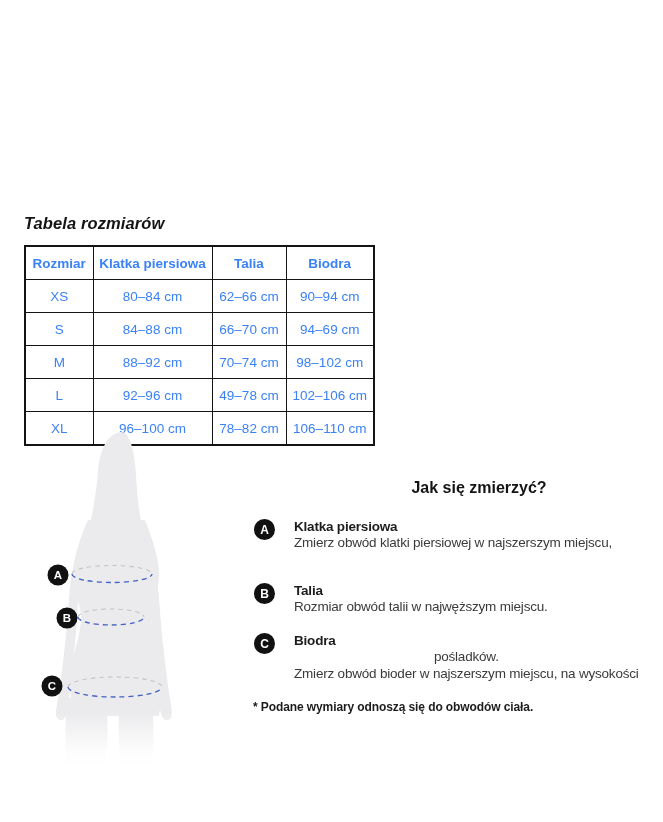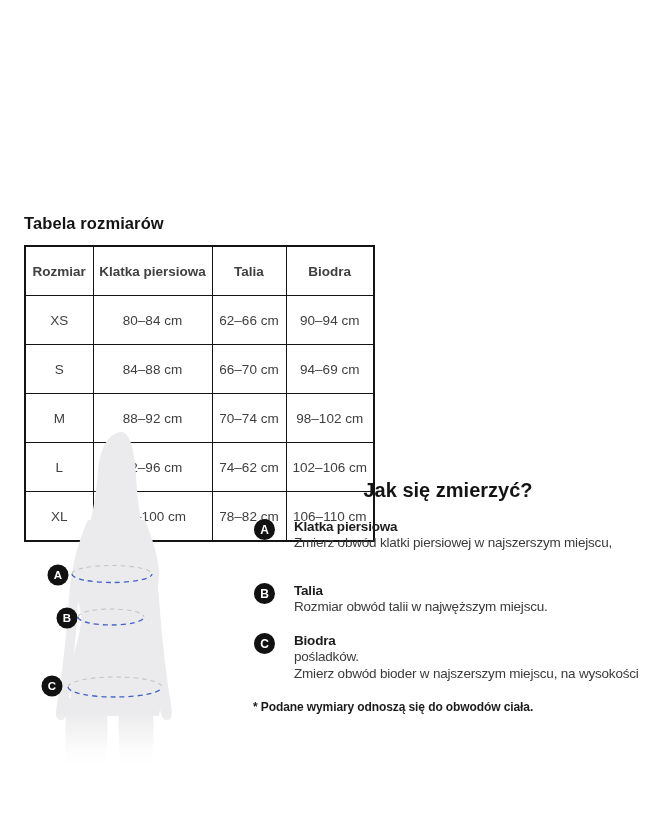--- a/index.html
+++ b/index.html
@@ -2,52 +2,52 @@
 <html><head>
 <meta charset="utf-8">
 <style>
   html,body { margin:0; padding:0; }
   body {
     width:663px; height:822px; background:#ffffff; overflow:hidden;
     position:relative; font-family:"Liberation Sans", sans-serif; color:#141414;
   }
   .table-title {
     position:absolute; left:24px; top:214px; margin:0;
-    font-size:16.5px; font-weight:bold; color:#141414; letter-spacing:.1px;
+    font-size:16.5px; font-weight:bold; color:#141414; letter-spacing:.1px;font-style:italic;
   }
   table.size-table {
     position:absolute; left:24px; top:245px;
     border-collapse:collapse; table-layout:fixed;
     border:2px solid #141414;
   }
   table.size-table th, table.size-table td {
-    border:1px solid #141414; height:24px; padding:12px 2px;
+    border:1px solid #141414; height:24px; padding:4px 2px;
     text-align:center; vertical-align:middle;
-    font-size:13.5px; white-space:nowrap; color:#404040;
+    font-size:13.5px; white-space:nowrap; color:#3b82f6;
   }
   table.size-table th { font-weight:bold; }
   .figure-svg { position:absolute; left:40px; top:424px; }
   .fig-badge-text { font:bold 11.5px "Liberation Sans", sans-serif; text-anchor:middle; }
   .mline-front { fill:none; stroke-width:1.3; stroke-dasharray:5 4; }
   .mline-back  { fill:none; stroke-width:1.1; stroke-dasharray:4.5 4; }
   .howto-title {
-    position:absolute; left:272px; top:479px; width:352px; margin:0;
-    text-align:center; font-size:20px; font-weight:bold; color:#141414;
+    position:absolute; left:303px; top:479px; width:352px; margin:0;
+    text-align:center; font-size:16px; font-weight:bold; color:#141414;
   }
   .howto-item { position:absolute; left:254px; display:flex; gap:19px; letter-spacing:-.2px; }
   .howto-item.item-a { top:518px; }
   .howto-item.item-b { top:582px; }
   .howto-item.item-c { top:632px; }
   .badge {
     flex:0 0 21px; width:21px; height:21px; border-radius:50%;
     background:#111111; color:#ffffff; font-size:12px; font-weight:bold;
     display:flex; align-items:center; justify-content:center; margin-top:1px;
   }
   .item-label { font-size:13.5px; font-weight:bold; color:#1c1c1c; line-height:17px; }
-  .item-line  { font-size:13.5px; color:#3a3a3a; line-height:16.5px; white-space:nowrap; }
+  .item-line  { font-size:13.5px; color:#3a3a3a; line-height:16.5px; white-space:nowrap;text-align:center; }
   .footnote {
     position:absolute; left:253px; top:700px;
     font-size:12px; font-weight:bold; color:#1c1c1c; letter-spacing:-.1px; white-space:nowrap;text-align:right;
   }
 </style>
 </head>
 <body>
 
 <div>
 
@@ -83,21 +83,21 @@
       </tr>
       <tr>
         <td>M</td>
         <td>88–92 cm</td>
         <td>70–74 cm</td>
         <td>98–102 cm</td>
       </tr>
       <tr>
         <td>L</td>
         <td>92–96 cm</td>
-        <td>74–62 cm</td>
+        <td>49–78 cm</td>
         <td>102–106 cm</td>
       </tr>
       <tr>
         <td>XL</td>
         <td>96–100 cm</td>
         <td>78–82 cm</td>
         <td>106–110 cm</td>
       </tr>
     </tbody>
   </table>

